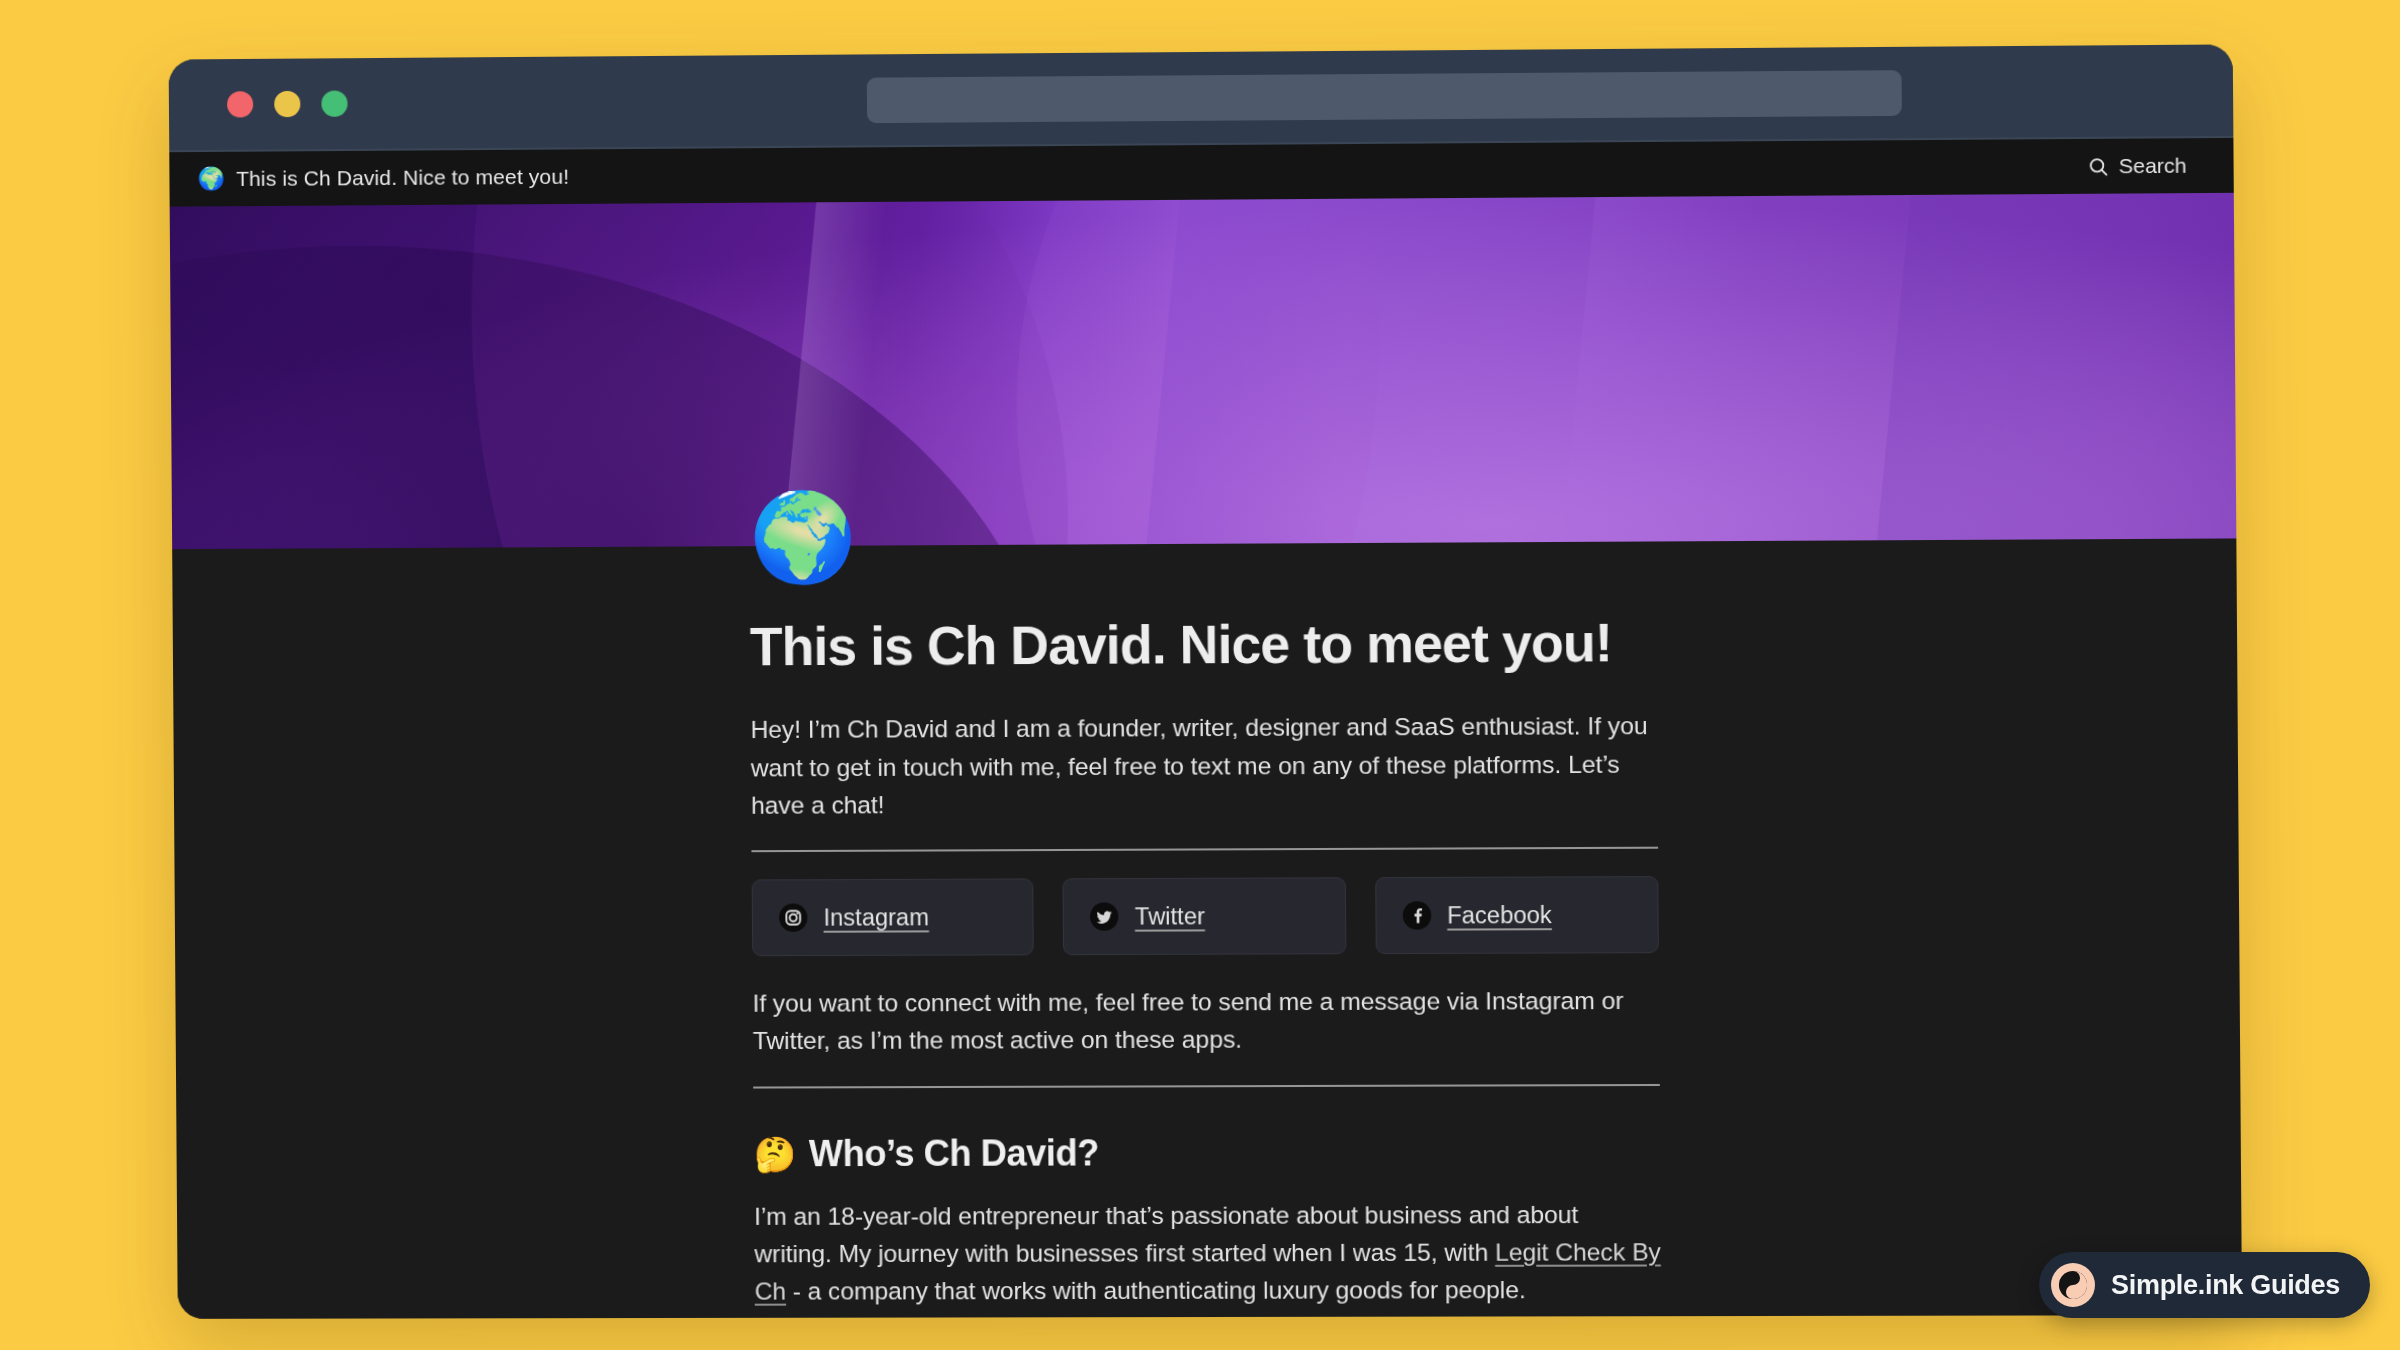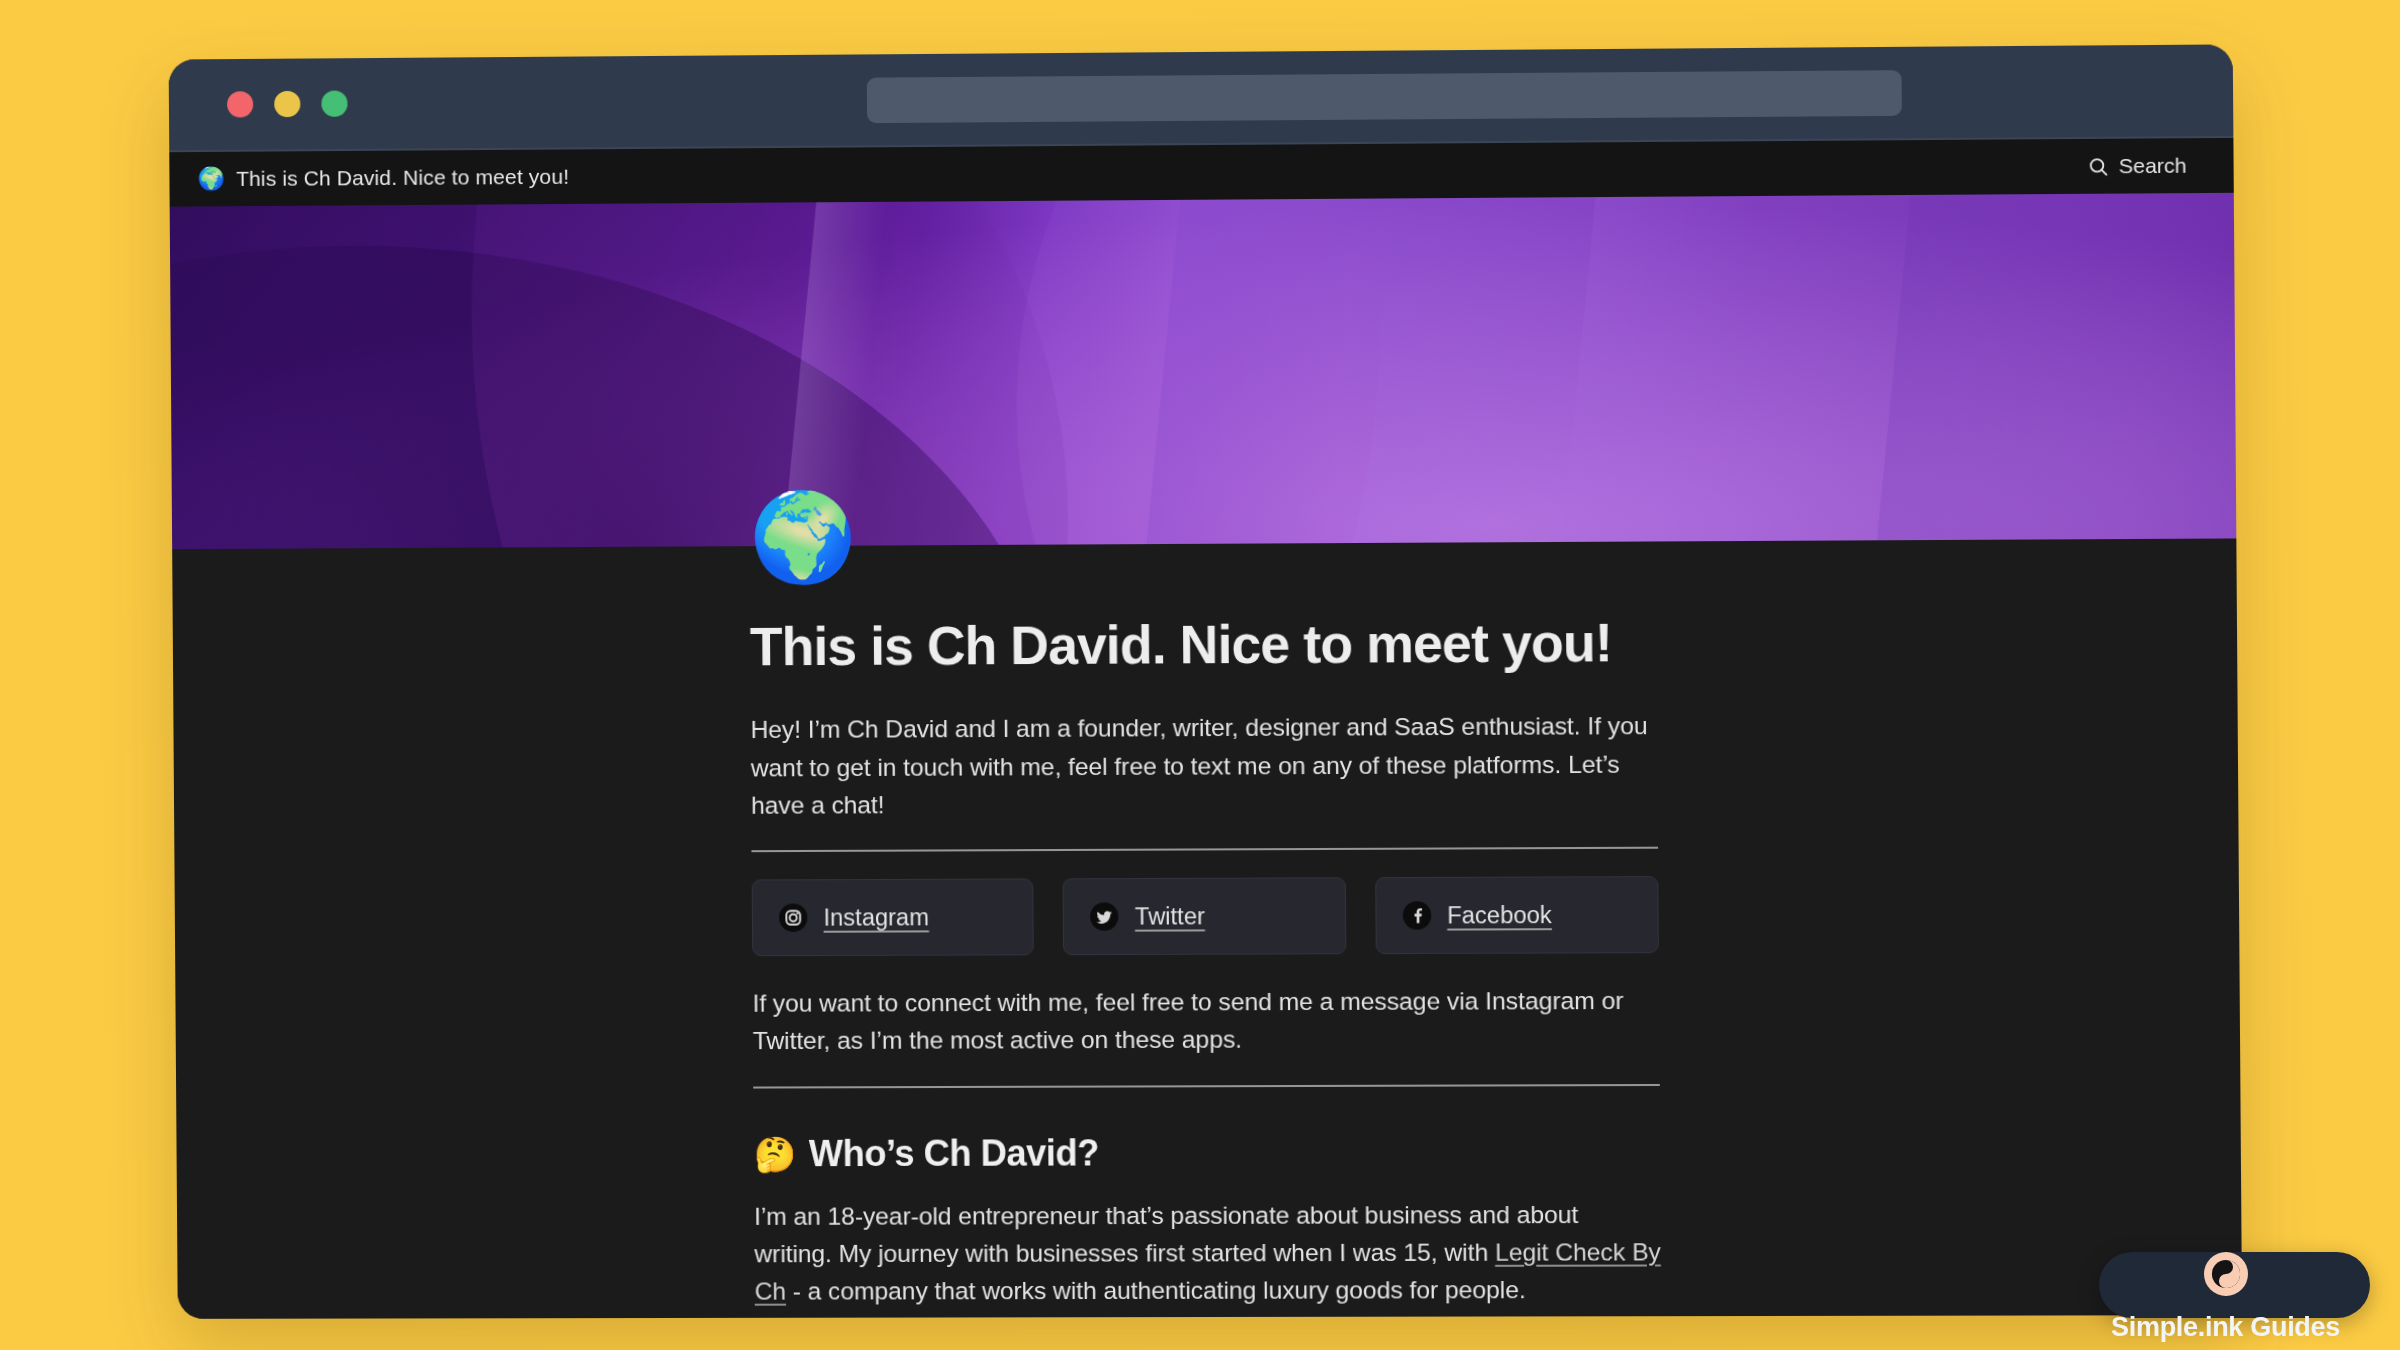--- a/index.html
+++ b/index.html
@@ -257,21 +257,20 @@
     height: 66px;
     background: #1F2937;
     border-radius: 33px;
     display: flex;
     align-items: center;
     gap: 16px;
     padding: 0 30px 0 12px;
     box-shadow: 0 6px 22px rgba(0,0,0,0.28);
     cursor: pointer;
     z-index: 50;
-    flex-direction: column;
   }
   #badge-logo {
     width: 44px; height: 44px;
     border-radius: 50%;
     background: #F9CDB4;
     display: flex; align-items: center; justify-content: center;
     flex: 0 0 44px;
   }
   #badge-label {
     color: #F3F4F6;

